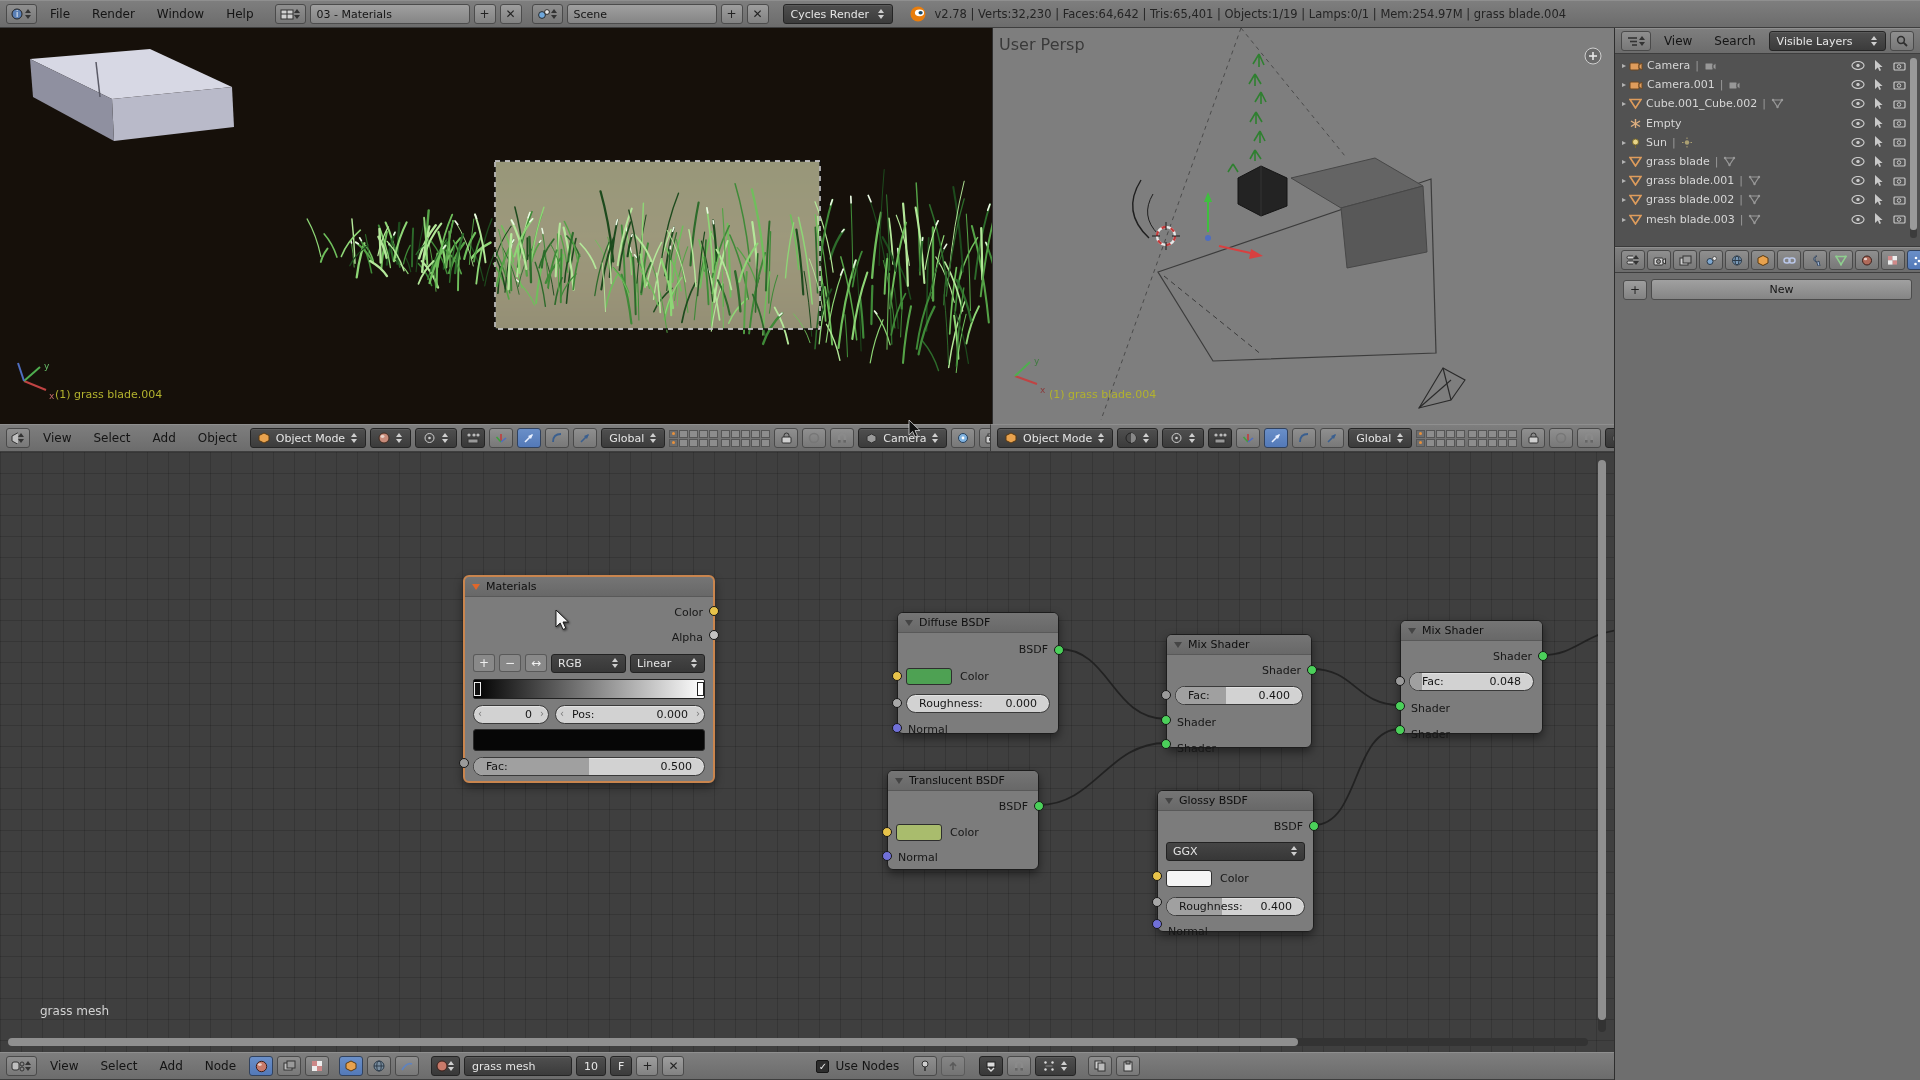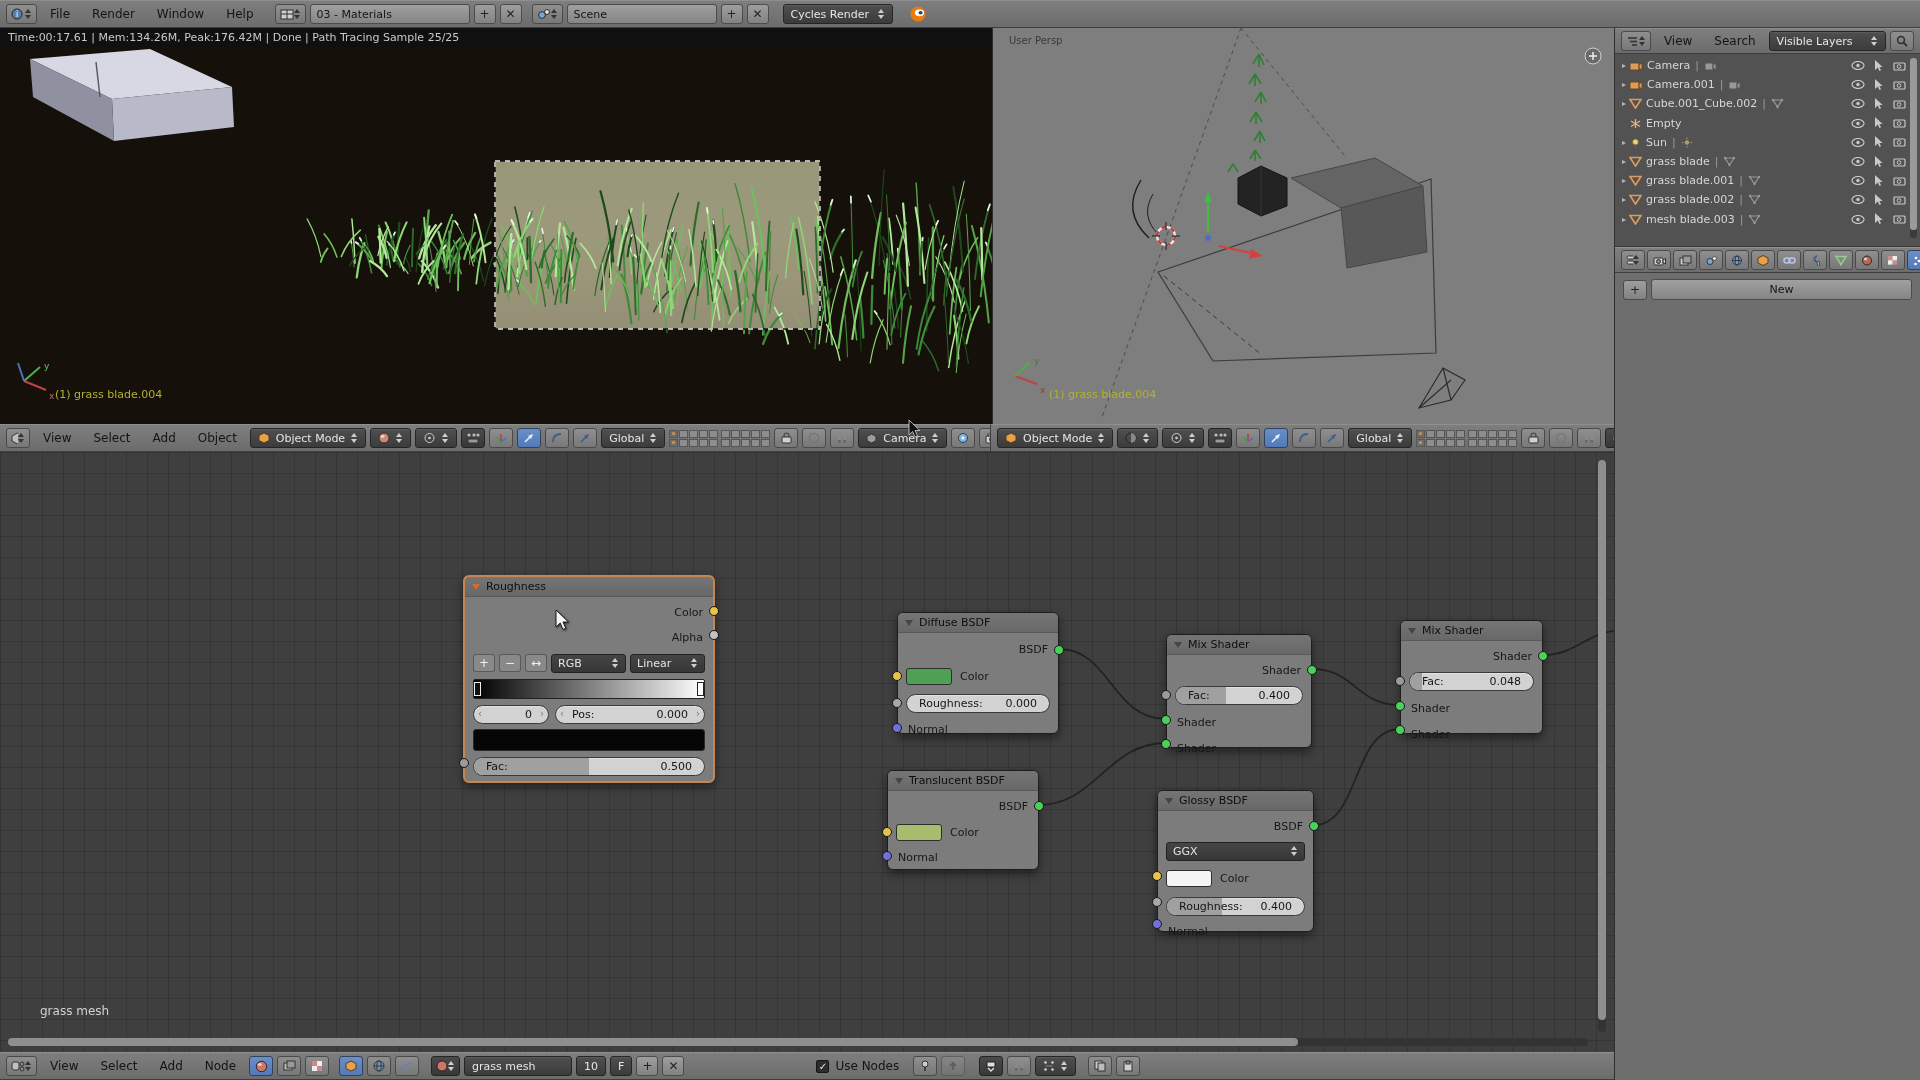--- a/index.html
+++ b/index.html
@@ -118,26 +118,24 @@
   <span class="sqbtn">✕</span>
   <span class="ddark" style="width:110px;margin-left:10px">
     <span>Cycles Render</span>
       <span class="ud" style="margin-left:auto"></span>
   </span>
   <svg width="18" height="18" style="margin-left:12px">
     <circle cx="9" cy="9" r="7.5" fill="#e87d0d"></circle>
       <ellipse cx="10.5" cy="7.8" rx="4.6" ry="3.4" fill="#fff"></ellipse>
       <ellipse cx="11.6" cy="7.8" rx="2.1" ry="1.7" fill="#1b4966"></ellipse>
   </svg>
+  <span style="color:#242424;font-size:11.5px;margin-left:4px">v2.78 | Verts:32,230 | Faces:64,642 | Tris:65,401 | Objects:1/19 | Lamps:0/1 | Mem:254.97M | grass blade.004</span>
 </div>
 
 <div class="abs" style="left:0;top:28px;width:992px;height:396px;background:#16100a;overflow:hidden">
-  <div class="abs" style="left:0;top:0;width:992px;height:19px;background:#101010;display:flex;align-items:center;padding-left:8px">
-    <span style="color:#c9c9c9;font-size:11px">Time:00:17.61 | Mem:134.26M, Peak:176.42M | Done | Path Tracing Sample 25/25</span>
-  </div>
   <svg id="grass-svg" class="abs" style="left:0;top:19px" width="992" height="377">
     <defs>
       <filter id="noisef" x="0" y="0" width="100%" height="100%">
         <feTurbulence type="fractalNoise" baseFrequency="0.12 0.09" numOctaves="3" seed="7" result="n"></feTurbulence>
         <feColorMatrix in="n" type="matrix" values="0 0 0 0 0.38  0 0 0 0 0.36  0 0 0 0 0.24  0 0 0 0 1"></feColorMatrix>
         <feComposite operator="in" in2="SourceGraphic"></feComposite>
       </filter>
       <linearGradient id="bedgrad" x1="0" y1="0" x2="0" y2="1">
         <stop offset="0" stop-color="#4c5c33"></stop>
           <stop offset="0.45" stop-color="#6b6647"></stop>
@@ -506,21 +504,21 @@
       <line x1="0" y1="0" x2="16" y2="-14" stroke="#4fae4f" stroke-width="2"></line>
       <line x1="0" y1="0" x2="-6" y2="-18" stroke="#4f6ec0" stroke-width="2"></line>
       <text x="20" y="-12" font-size="9" fill="#69c069">y</text>
         <text x="25" y="18" font-size="9" fill="#c06969">x</text>
     </g>
   </svg>
   <span class="abs txt-yellow" style="left:55px;top:360px">(1) grass blade.004</span>
 </div>
 
 <div class="abs" style="left:992px;top:28px;width:622px;height:396px;background:#7e7e7e;overflow:hidden;border-left:1px solid #2e2e2e">
-  <span class="abs" style="left:16px;top:7px;color:#3a3a3a;font-size:10px">User Persp</span>
+  <span class="abs" style="left:6px;top:7px;color:#3a3a3a;font-size:16px">User Persp</span>
   <svg class="abs" style="left:0;top:0" width="622" height="396">
 
     <line x1="248" y1="0" x2="108" y2="392" stroke="#4b4b4b" stroke-width="1" stroke-dasharray="4 4"></line>
     <line x1="248" y1="0" x2="352" y2="128" stroke="#4b4b4b" stroke-width="1" stroke-dasharray="4 4"></line>
 
     <polygon points="165,244 438,151 443,325 220,333" fill="none" stroke="#3c3c3c" stroke-width="1.2"></polygon>
     <line x1="171" y1="248" x2="269" y2="327" stroke="#3c3c3c" stroke-width="1" stroke-dasharray="5 4"></line>
 
     <polygon points="298,150 382,130 430,158 348,180" fill="#646464" stroke="#474747"></polygon>
     <polygon points="348,180 430,158 434,224 354,240" fill="#585858" stroke="#474747"></polygon>
@@ -841,21 +839,21 @@
       <path d="M1039,353 C1095,353 1108,291 1166,291"></path>
       <path d="M1312,217 C1355,217 1356,253 1400,253"></path>
       <path d="M1314,373 C1360,373 1352,277 1400,277"></path>
       <path d="M1543,203 C1575,203 1585,182 1618,178"></path>
     </g>
   </svg>
 
   <div class="node sel" style="left:463px;top:123px;width:252px;height:208px;z-index:2">
     <div class="nh">
       <span class="tri" style="border-top-color:#e0672b"></span>
-      <span>Roughness</span>
+      <span>Materials</span>
     </div>
     <div class="nbody" style="gap:4px">
       <div class="nrow out" style="height:22px">
           <span>Color</span>
         </div>
       <div class="nrow out" style="height:20px">
           <span>Alpha</span>
         </div>
       <div class="nrow" style="height:24px;gap:4px">
         <span class="nbtn">+</span>

